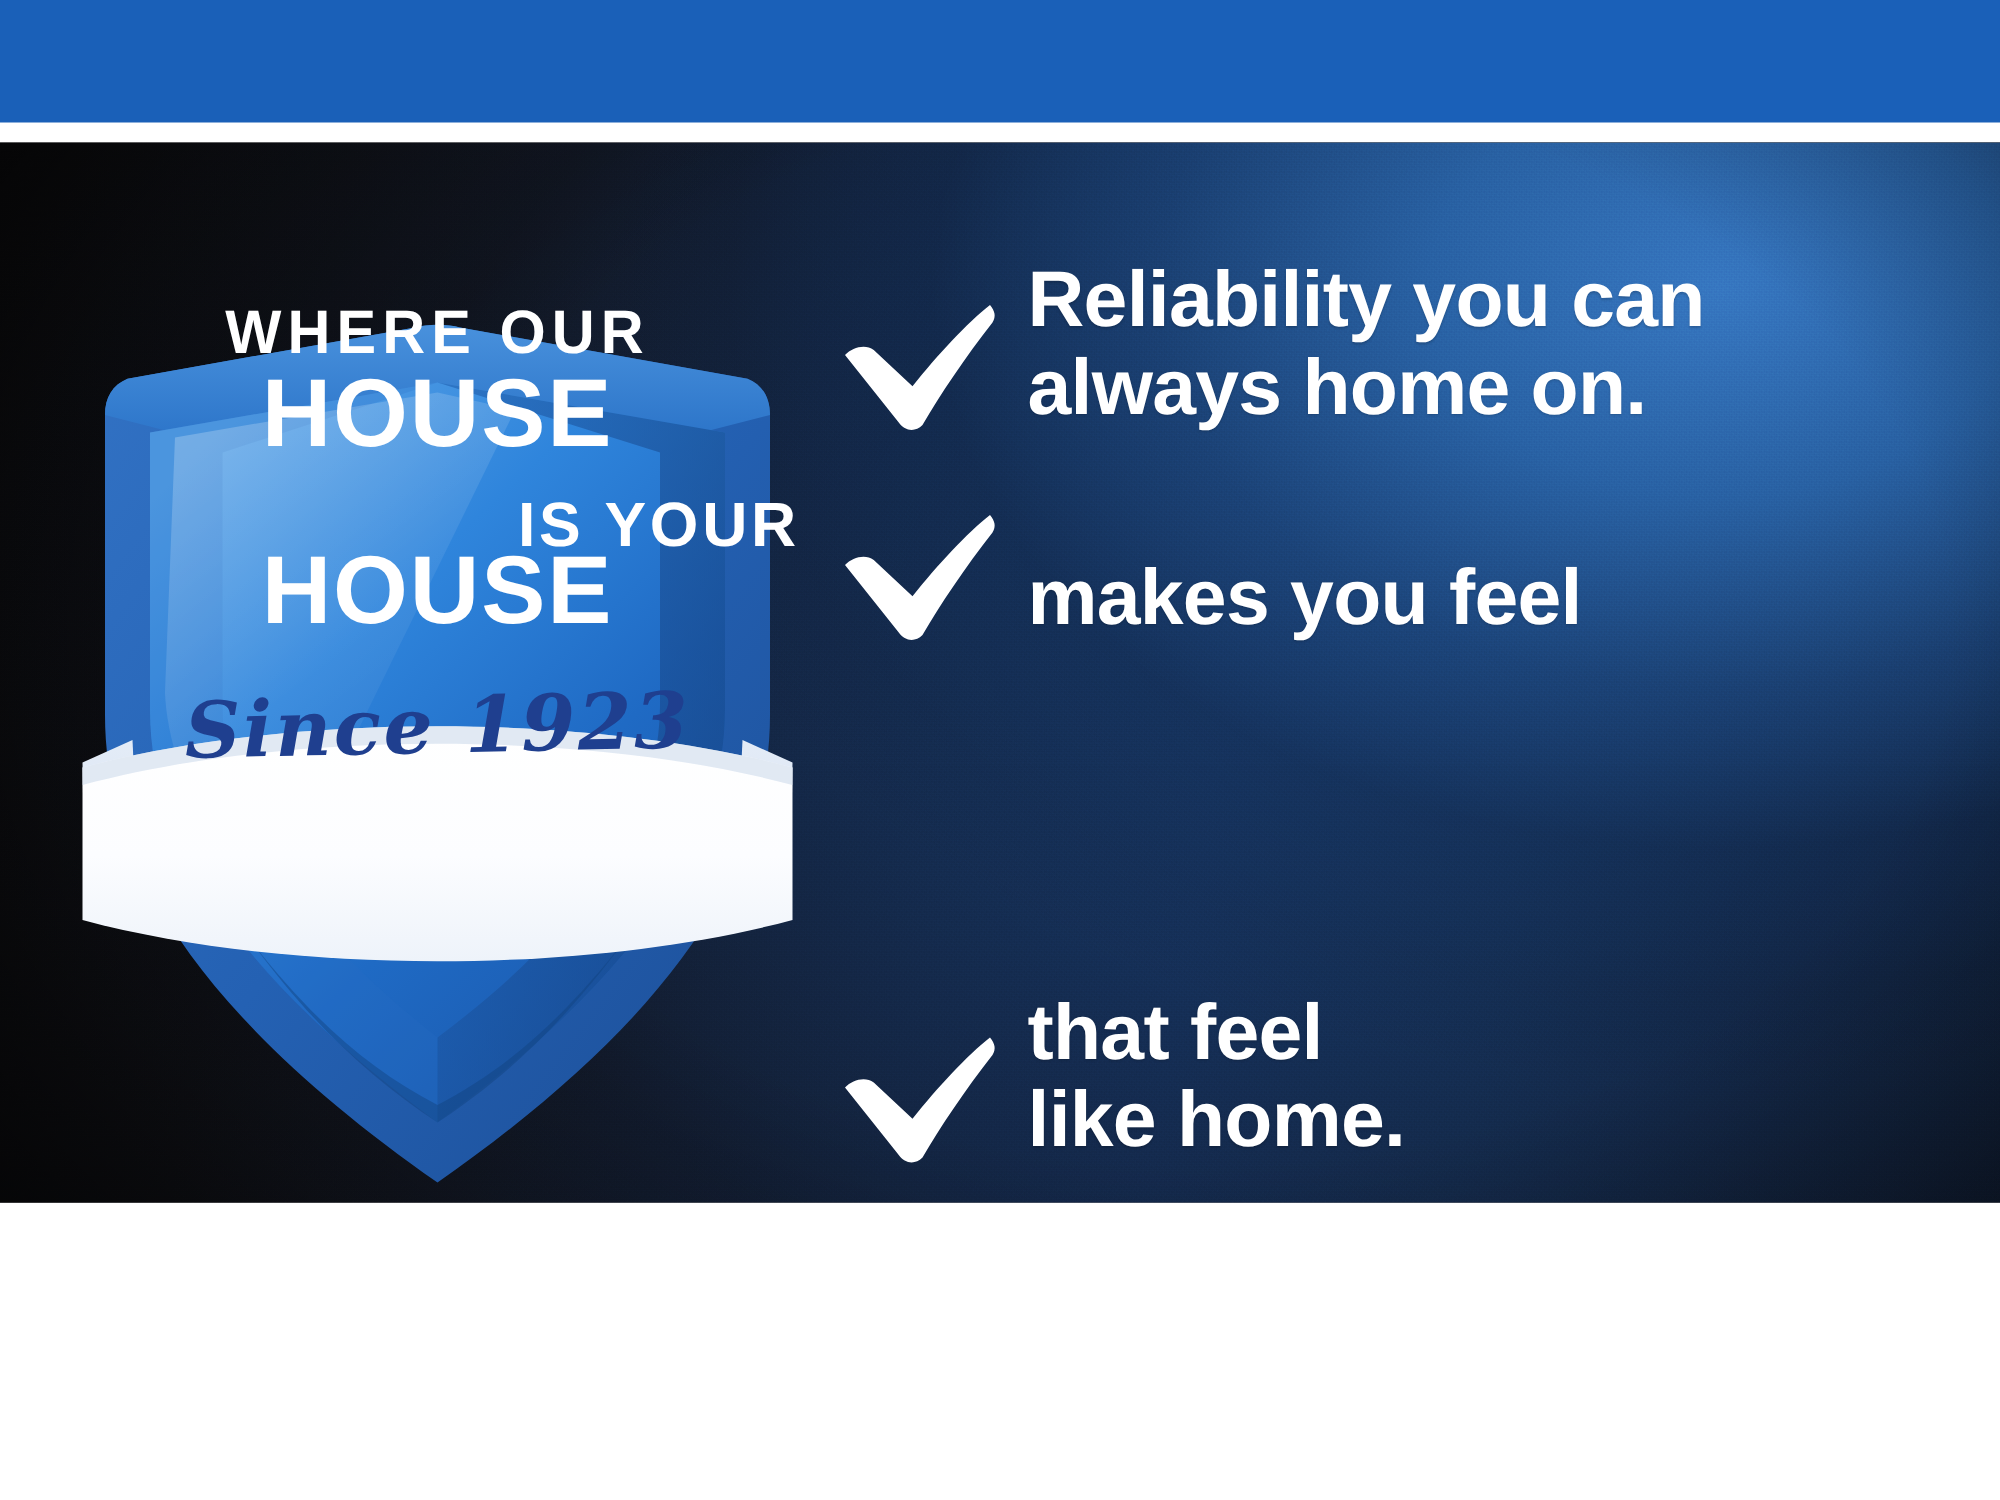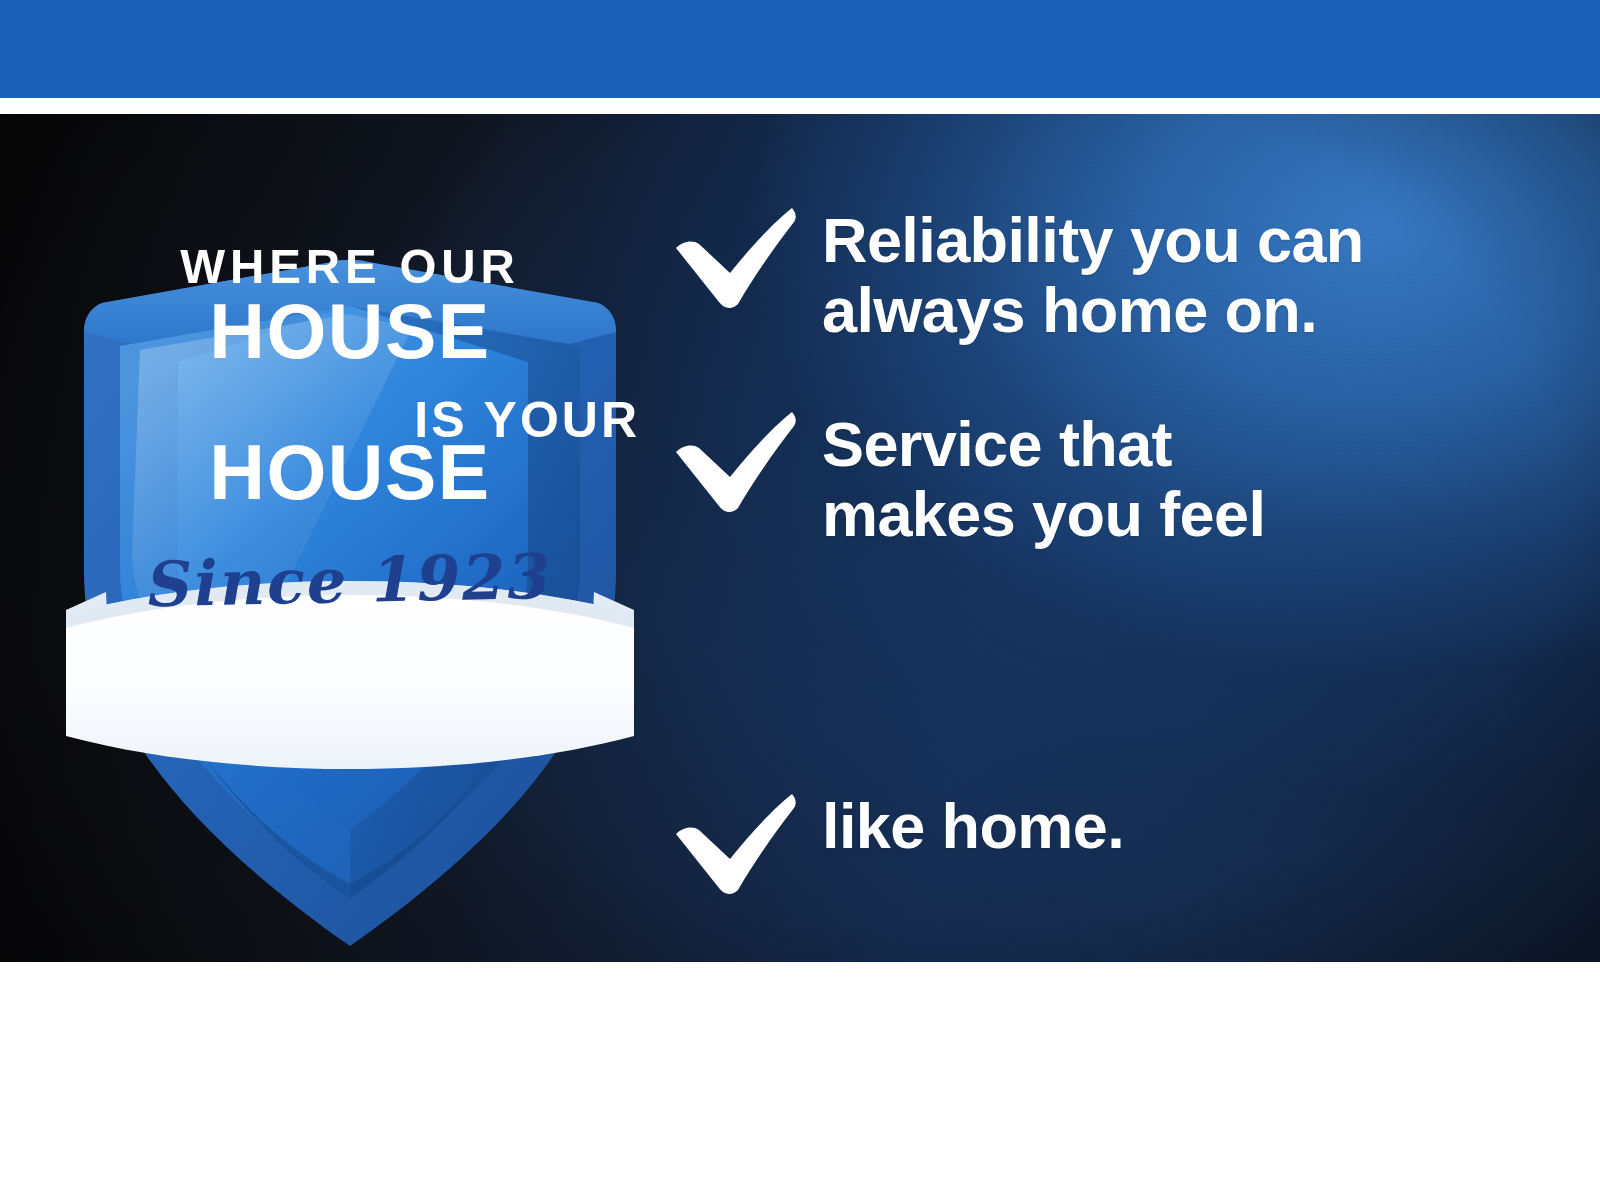--- a/index.html
+++ b/index.html
@@ -135,21 +135,21 @@
   
   .bullets {
     position:absolute;
     left:668px; top:114px;
     width:860px; height:973px;
   }
   .bullet {
     position:absolute;
     left:0;
     display:flex;
-    align-items:flex-start;
+    align-items:flex-end;
   }
   .bullet:nth-of-type(1) { top:86px; }
   .bullet:nth-of-type(2) { top:290px; }
   .bullet:nth-of-type(3) { top:672px; }
 
   .check {
     flex:0 0 auto;
     width:132px; height:110px;
     margin-right:22px;
   }
@@ -314,39 +314,39 @@
                    C 14 42 24 39 31 44
                    L 62 73
                    C 82 48 106 22 124 8
                    C 128 13 129 17 126 22
                    C 104 50 84 80 70 104
                    C 64 110 56 109 51 102
                    Z" fill="#ffffff"></path>
         </svg>
       </span>
       <span class="bullet-text">
-        <span class="ln">Service that</span>
         <span class="ln">makes you feel</span>
       </span>
     </div>
 
     <div class="bullet">
       <span class="check">
         <svg viewBox="0 0 132 110" xmlns="http://www.w3.org/2000/svg" aria-hidden="true">
           <path d="M 8 48
                    C 14 42 24 39 31 44
                    L 62 73
                    C 82 48 106 22 124 8
                    C 128 13 129 17 126 22
                    C 104 50 84 80 70 104
                    C 64 110 56 109 51 102
                    Z" fill="#ffffff"></path>
         </svg>
       </span>
       <span class="bullet-text">
+        <span class="ln">that feel</span>
         <span class="ln">like home.</span>
       </span>
     </div>
 
   </div>
 
   <div class="bar-bottom"></div>
 
 </div>
 

